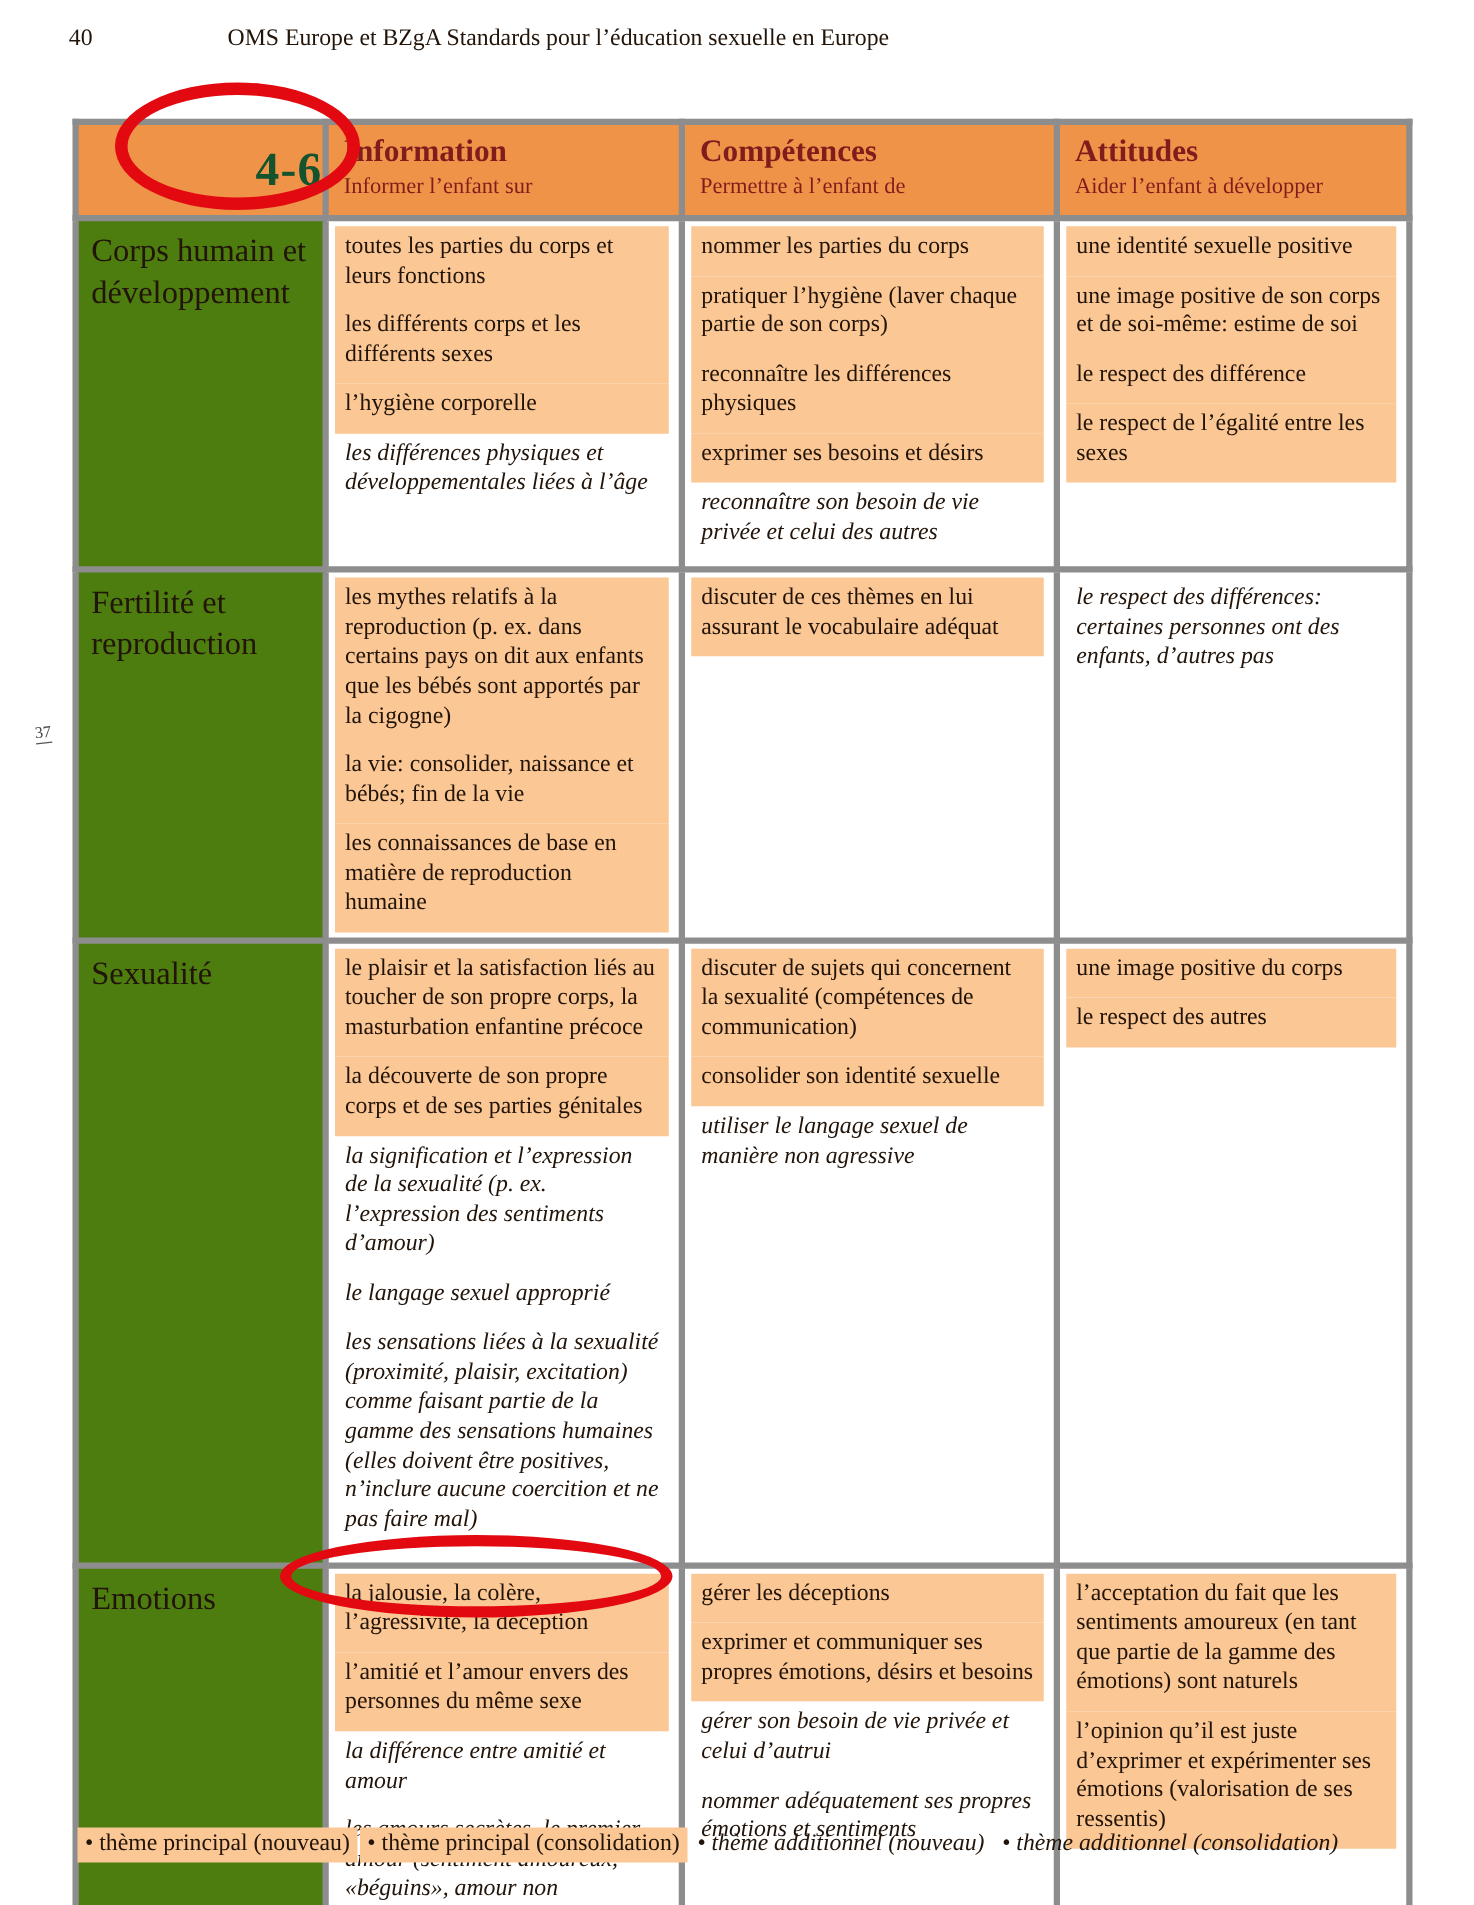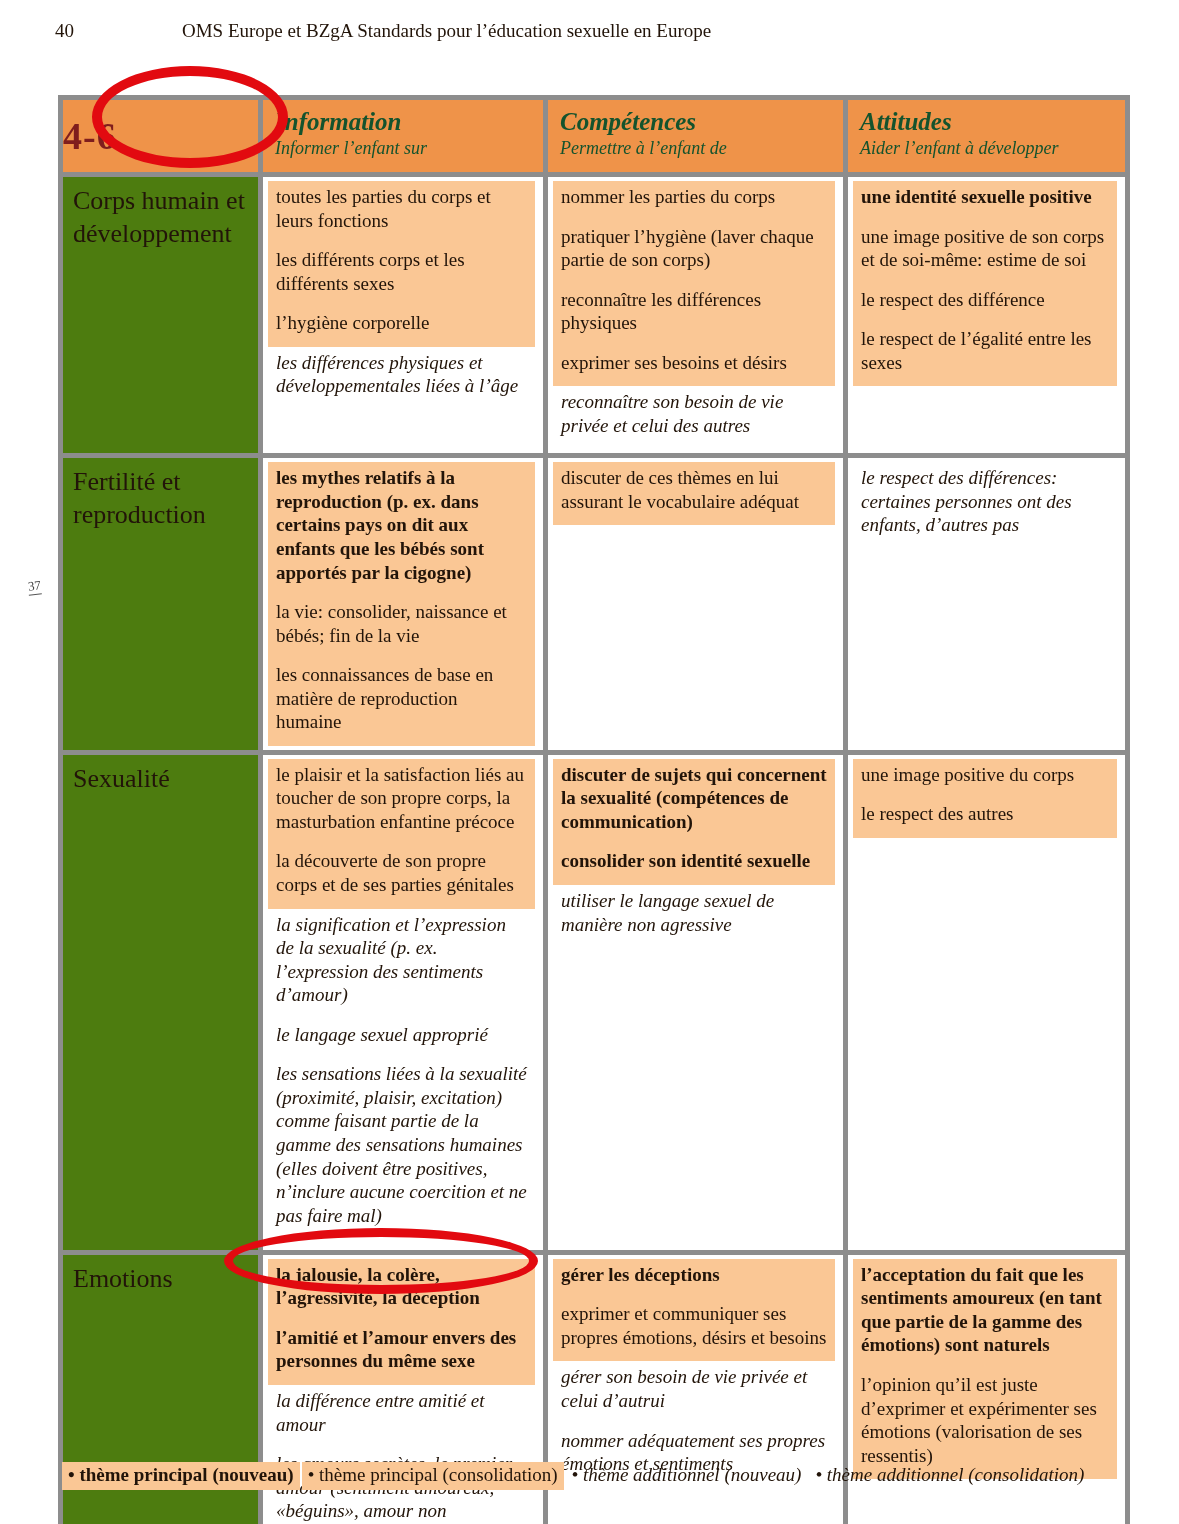--- a/index.html
+++ b/index.html
@@ -23,29 +23,29 @@
   }
   table.standards{
     position:absolute;left:58px;top:95px;width:1067px;
     border-collapse:collapse;table-layout:fixed;
   }
   col.c-topic{width:200px}
   col.c-info{width:285px}
   col.c-comp{width:300px}
   col.c-att{width:282px}
   td,th{border:5px solid var(--border-gray);vertical-align:top;padding:0;text-align:left;}
-  th.hdr{background:var(--header-orange);color:#14532d;padding:8px 12px 10px;font-weight:normal;font-style:italic;}
+  th.hdr{background:var(--header-orange);color:#7f1d1d;padding:8px 12px 10px;font-weight:normal;}
   th.hdr .h-title{font-size:25px;font-weight:bold;line-height:1.15;}
   th.hdr .h-sub{font-size:18px;line-height:1.3;}
-  th.age{background:var(--header-orange);color:#7f1d1d;text-align:left;vertical-align:middle;
+  th.age{background:var(--header-orange);color:#14532d;text-align:right;vertical-align:middle;
          font-size:38px;font-weight:bold;letter-spacing:1px;}
   td.topic{font-size:26px;line-height:1.25;padding:8px 10px;background:#4d7c0f;}
   td.cell{padding:4px 8px 4px 5px;background:#fff;}
   .item{font-size:19px;line-height:1.24;margin:0;padding:4px 8px 12px;}
-  .item.pn{font-weight:bold;background:var(--highlight-orange);}
+  .item.pn{font-weight:normal;background:var(--highlight-orange);}
   .item.pc{background:var(--highlight-orange);}
   .item.an{font-weight:normal;font-style:italic;}
   .item.ac{font-style:italic;}
   .legend{position:absolute;left:62px;top:1462px;width:1110px;font-size:19px;white-space:nowrap;}
   .legend .item{display:inline-block;padding:1px 6px 3px;margin-right:2px;}
   .red-oval{position:absolute;border-style:solid;border-color:var(--annotation-red);
             border-radius:50%;pointer-events:none;background:transparent;}
   .oval-age{left:92px;top:66px;width:196px;height:102px;border-width:10px;}
   .oval-item{left:224px;top:1228px;width:314px;height:66px;border-width:9px;}
 </style>

